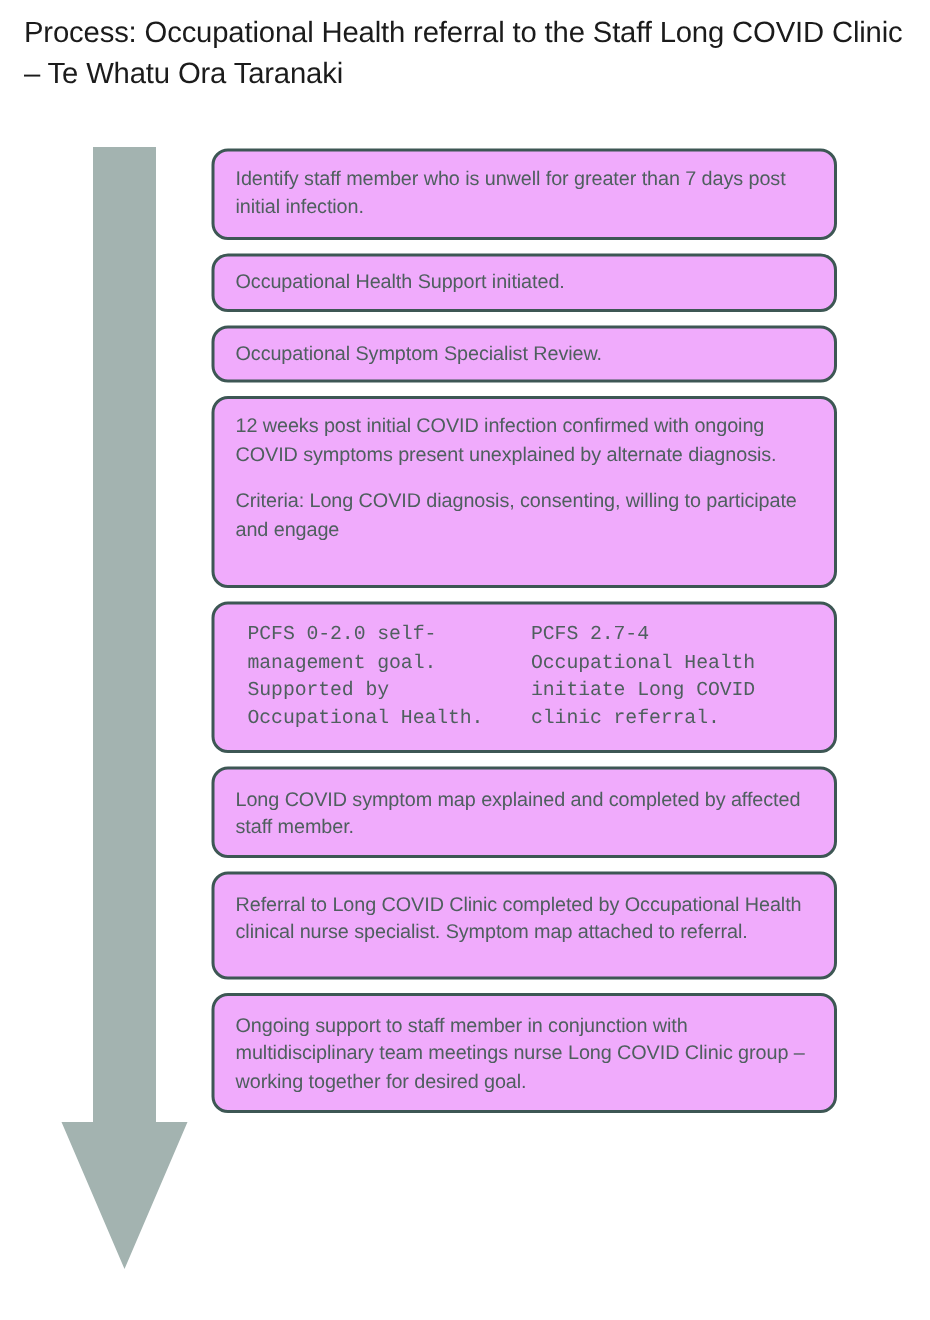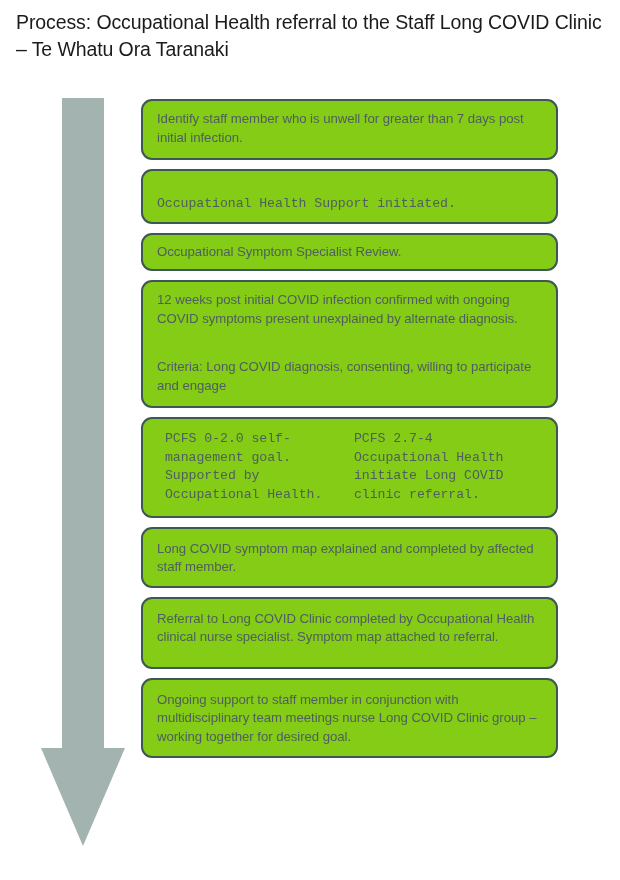--- a/index.html
+++ b/index.html
@@ -50,57 +50,57 @@
     position: absolute;
     left: 141px;
     top: 99px;
     width: 417px;
   }
 
   .node {
     box-sizing: border-box;
     border: 2.2px solid #3d5754;
     border-radius: 11px;
-    background: #84cc16;
+    background: #f0abfc;
     padding: 9px 13px 9px 14px;
     font-size: 13.2px;
     line-height: 18.6px;
     color: #4e5f5e;
     letter-spacing: -0.05px;
   }
 
   .node + .node {
     margin-top: 9px;
   }
 
   .node p {
     margin: 0;
   }
   .node p + p {
-    margin-top: 30px;
+    margin-top: 13px;
   }
 
   
   .node.split {
     display: flex;
     padding: 11px 13px 11px 22px;
   }
   .node.split .col {
     width: 50%;
     box-sizing: border-box;
     padding-right: 10px;
   }
   .node.split .col p {
     margin: 0;
     font-family: Liberation Mono, monospace;
   }
 
   
   .n1 { min-height: 61px; }
-  .n2 { min-height: 36px; padding-top: 24px; padding-bottom: 8px; font-family: Liberation Mono, monospace; }
+  .n2 { min-height: 36px; padding-top: 8px; padding-bottom: 8px; }
   .n3 { min-height: 36px; padding-top: 8px; padding-bottom: 8px; }
   .n4 { min-height: 128px; }
   .n5 { min-height: 88px; padding-top: 11px; }
   .n6 { min-height: 88px; }
   .n7 { min-height: 58px; padding-top: 11px; }
   .n8 { min-height: 72px; padding-top: 11px; }
   .n9 { min-height: 72px; padding-top: 11px; }
 </style>
 </head>
 <body>

